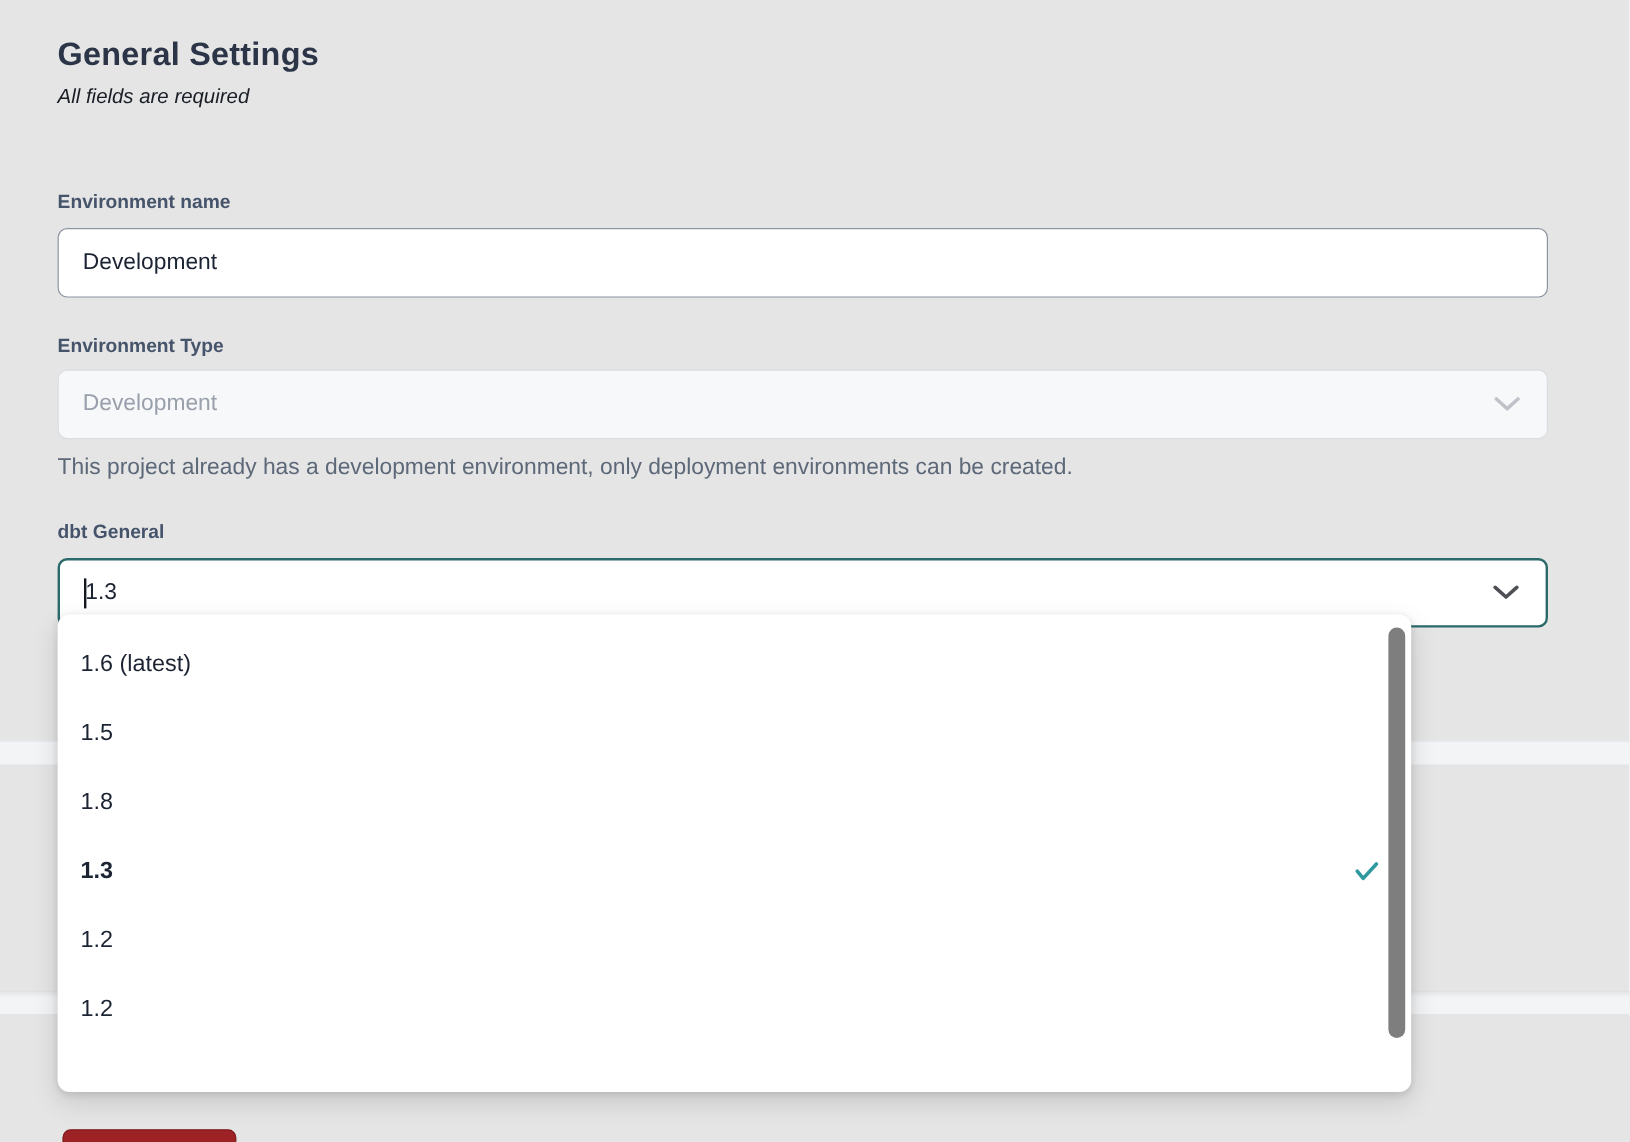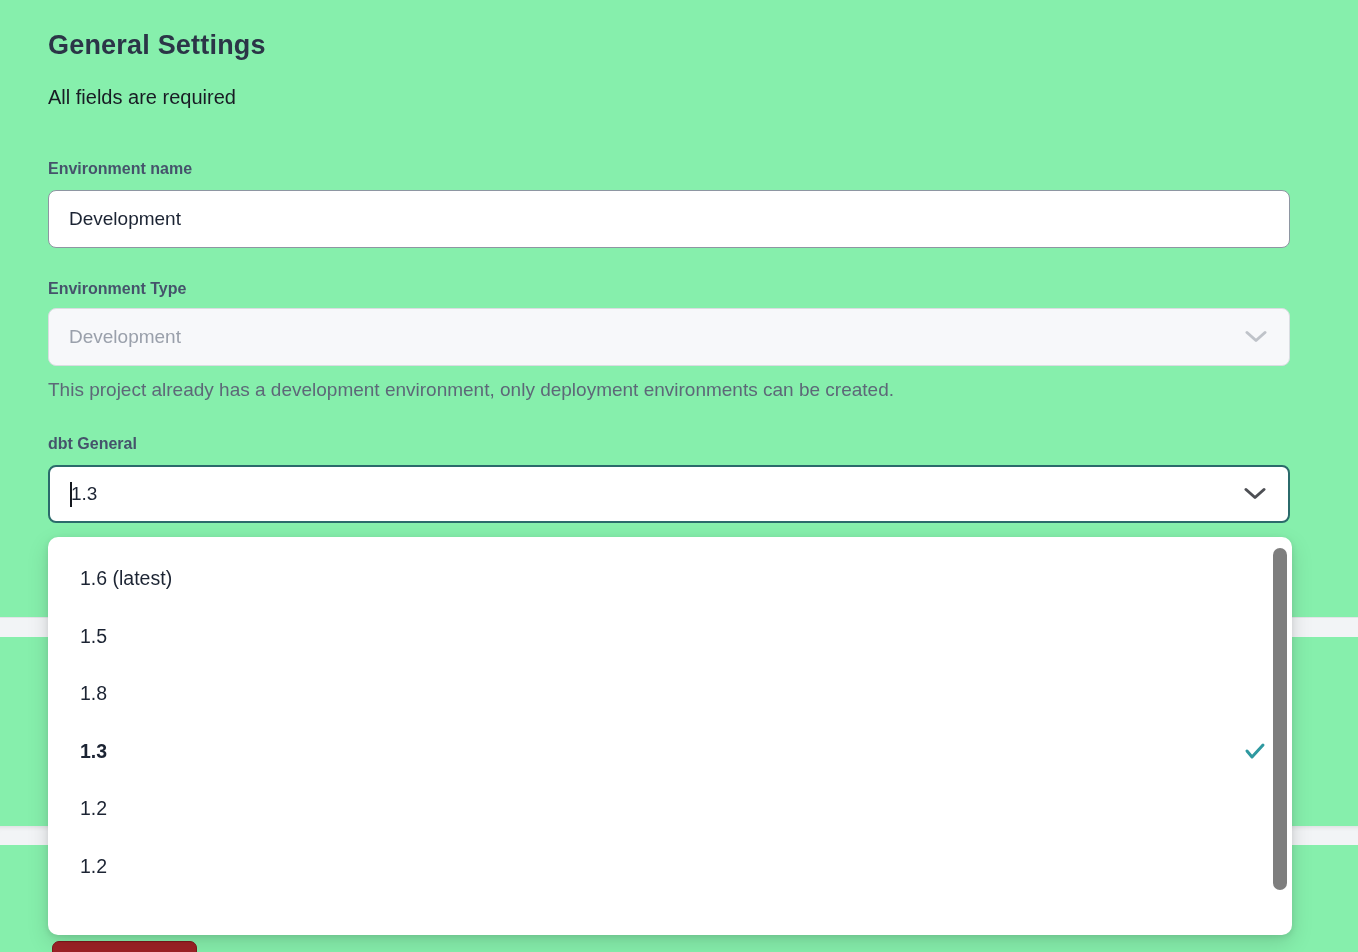--- a/index.html
+++ b/index.html
@@ -1,33 +1,33 @@
 <!DOCTYPE html>
 <html><head>
 <meta charset="utf-8">
 <style>
   * { margin:0; padding:0; box-sizing:border-box; }
   html,body { width:1358px; height:952px; background:#ffffff; overflow:hidden;
               font-family:"Liberation Sans","DejaVu Sans",sans-serif; }
-  .viewport { position:relative; width:1358px; height:952px; background:#86efac; }
+  .viewport { position:relative; width:1358px; height:952px; background:#e5e5e5; }
 
   
   .strip { position:absolute; left:0; width:1358px; background:#f2f4f6; z-index:1; }
   .strip1 { top:617px; height:20px; border-top:1px solid #e2e4e8; }
   .strip2 { top:826px; height:19px; box-shadow: inset 0 5px 5px -4px rgba(0,0,0,0.10); }
 
   
   .danger-btn { position:absolute; left:52px; top:941px; width:145px; height:40px;
                 background:#9d2226; border:1px solid #7d191c; border-radius:7px; z-index:1; }
 
   .content { position:absolute; inset:0; z-index:2; }
 
   .page-title { position:absolute; left:48px; top:30px; font-size:27px; font-weight:700;
                 color:#2b3547; letter-spacing:0.2px; }
-  .page-subtitle { position:absolute; left:48px; top:86px; font-size:20px; color:#181c24; }
+  .page-subtitle { position:absolute; left:48px; top:71px; font-size:17px; color:#181c24;font-style:italic; }
 
   .field-label { position:absolute; left:48px; font-size:16px; font-weight:700; color:#45536b; }
   .lbl-env-name { top:160px; }
   .lbl-env-type { top:280px; }
   .lbl-dbt-ver  { top:435px; }
 
   .text-input { position:absolute; left:48px; width:1242px; height:58px;
                 border:1px solid #8e96a2; border-radius:8px; background:#ffffff;
                 font-size:19px; color:#1c2433; padding:0 20px;
                 font-family:"Liberation Sans","DejaVu Sans",sans-serif; }
@@ -42,24 +42,24 @@
 
   .chev { position:absolute; right:22px; top:50%; transform:translateY(-50%); display:flex; }
 
   .helper-text { position:absolute; left:48px; top:379px; font-size:19px; color:#5d6878; }
 
   .caret { display:inline-block; width:2px; height:25px; background:#14181f;
            margin-right:-1px; vertical-align:middle; }
   .combo-value { vertical-align:middle; }
 
   
-  .dropdown { position:absolute; left:48px; top:537px; width:1244px; height:398px;
+  .dropdown { position:absolute; left:48px; top:512px; width:1128px; height:398px;
               background:#ffffff; border-radius:10px; z-index:5; overflow:hidden;
               box-shadow:0 2px 6px rgba(0,0,0,0.10), 0 8px 22px rgba(0,0,0,0.13);
-              padding-top:13px;padding-left:13px; }
+              padding-top:13px; }
   .option { position:relative; height:57.5px; display:flex; align-items:center;
             padding-left:19px; font-size:19.5px; color:#1c2433; cursor:pointer; }
   .option.selected { font-weight:700; }
   .check { position:absolute; right:26px; top:50%; transform:translateY(-50%); display:flex; }
 
   .scroll-thumb { position:absolute; right:5px; top:11px; width:14px; height:342px;
                   background:#7e7e7e; border-radius:7px; }
 </style>
 </head>
 <body>

